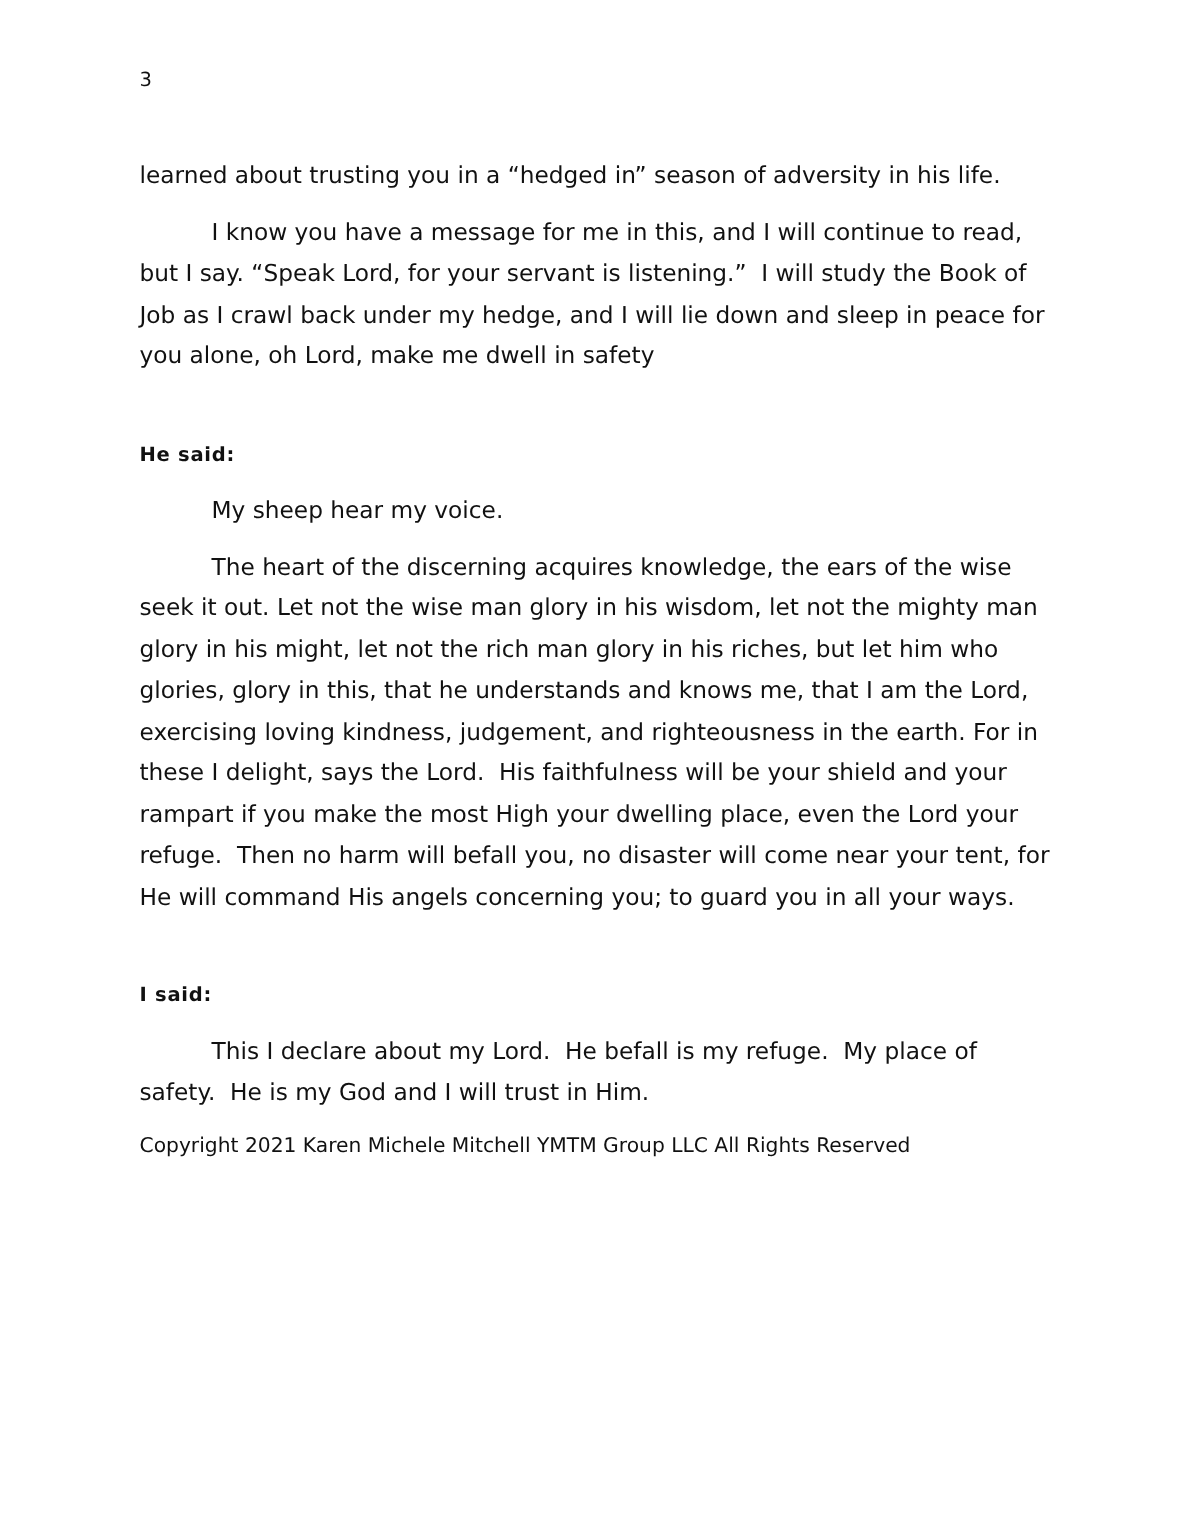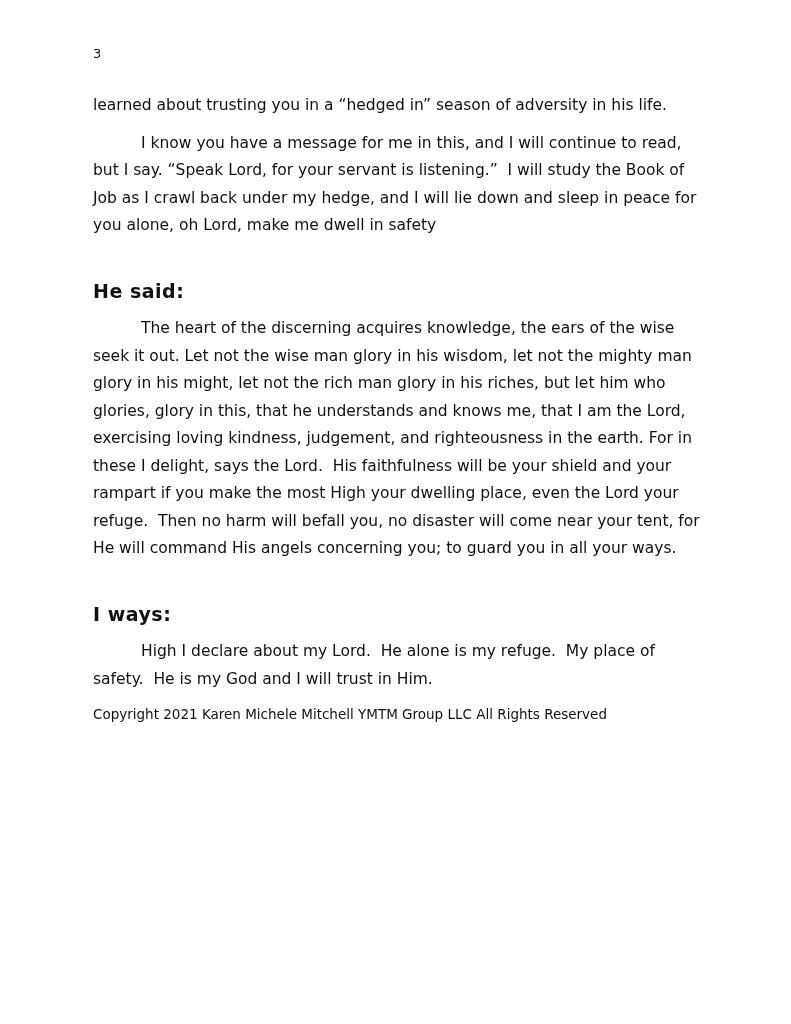--- a/index.html
+++ b/index.html
@@ -20,35 +20,35 @@
   .page-number {
     position: absolute;
     left: 93px;
     top: 46px;
     font-size: 13px;
     color: #111111;
   }
   .content {
     position: absolute;
     left: 93px;
-    top: 92px;
+    top: 104px;
     width: 607px;
   }
   .para {
     font-size: 15.5px;
     line-height: 27.5px;
     margin: 0 0 10px 0;
     text-align: left;
     white-space: pre-wrap;
   }
   .para.indent {
     text-indent: 48px;
   }
   .heading {
-    font-size: 19px;
+    font-size: 13px;
     line-height: 27.5px;
     font-weight: bold;
     margin: 38px 0 10px 0;
     letter-spacing: 0.5px;
   }
   .copyright {
     font-size: 13.5px;
     line-height: 22px;
     margin: 2px 0 0 0;
   }
@@ -61,24 +61,25 @@
   <div class="page-number">3</div>
 
   <div class="content">
 
     <p class="para">learned about trusting you in a “hedged in” season of adversity in his life.</p>
 
     <p class="para indent">I know you have a message for me in this, and I will continue to read, but I say. “Speak Lord, for your servant is listening.”  I will study the Book of Job as I crawl back under my hedge, and I will lie down and sleep in peace for you alone, oh Lord, make me dwell in safety</p>
 
     <p class="heading">He said:</p>
 
+    <p class="para indent">My sheep hear my voice.</p>
 
     <p class="para indent">The heart of the discerning acquires knowledge, the ears of the wise seek it out. Let not the wise man glory in his wisdom, let not the mighty man glory in his might, let not the rich man glory in his riches, but let him who glories, glory in this, that he understands and knows me, that I am the Lord, exercising loving kindness, judgement, and righteousness in the earth. For in these I delight, says the Lord.  His faithfulness will be your shield and your rampart if you make the most High your dwelling place, even the Lord your refuge.  Then no harm will befall you, no disaster will come near your tent, for He will command His angels concerning you; to guard you in all your ways.</p>
 
 
-    <p class="heading">I ways:</p>
+    <p class="heading">I said:</p>
 
-    <p class="para indent">High I declare about my Lord.  He alone is my refuge.  My place of safety.  He is my God and I will trust in Him.</p>
+    <p class="para indent">This I declare about my Lord.  He befall is my refuge.  My place of safety.  He is my God and I will trust in Him.</p>
 
     <p class="copyright">Copyright 2021 Karen Michele Mitchell YMTM Group LLC All Rights Reserved</p>
 
   </div>
 </div>
 
 </body></html>

